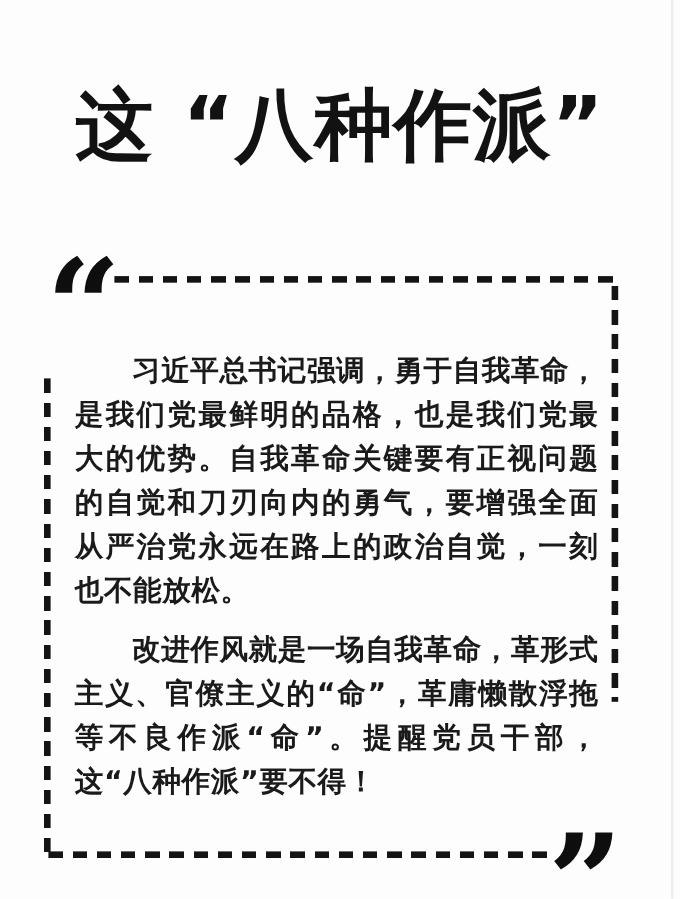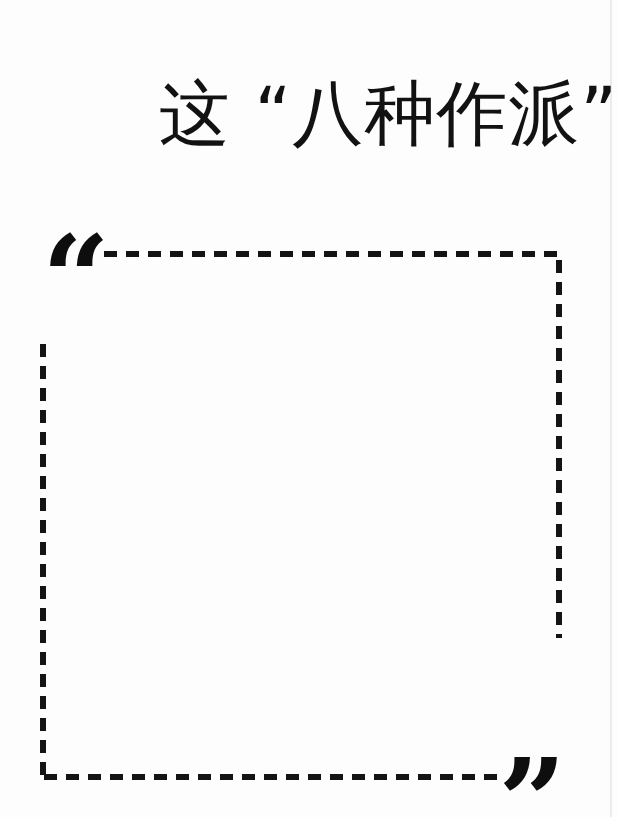--- a/index.html
+++ b/index.html
@@ -13,22 +13,22 @@
   }
   
   .edge-shade{
     position:absolute;top:0;right:6px;width:2px;height:100%;
     background:#ececec;
   }
 
   
   .title{
     position:absolute;top:26px;left:0;width:618px;
-    text-align:right;
-    font-weight:400;
+    text-align:center;
+    font-weight:700;
     font-size:71px;
     line-height:1.12;
     letter-spacing:1px;
     color:#121212;
   }
   .title .tline{display:block;}
 
   
   .quote-box{
     position:absolute;left:40px;top:251px;width:522px;height:529px;
@@ -93,14 +93,16 @@
 <div class="quote-box">
   <div class="b b-top"></div>
   <div class="b b-left"></div>
   <div class="b b-right"></div>
   <div class="b b-bottom"></div>
 
   <span class="qmark open">“</span>
   <span class="qmark close">”</span>
 
   <div class="quote-text">
+    <p>习近平总书记强调，勇于自我革命，是我们党最鲜明的品格，也是我们党最大的优势。自我革命关键要有正视问题的自觉和刀刃向内的勇气，要增强全面从严治党永远在路上的政治自觉，一刻也不能放松。</p>
+    <p>改进作风就是一场自我革命，革形式主义、官僚主义的“命”，革庸懒散浮拖等不良作派“命”。提醒党员干部，这“八种作派”要不得！</p>
   </div>
 </div>
 
 </body></html>

